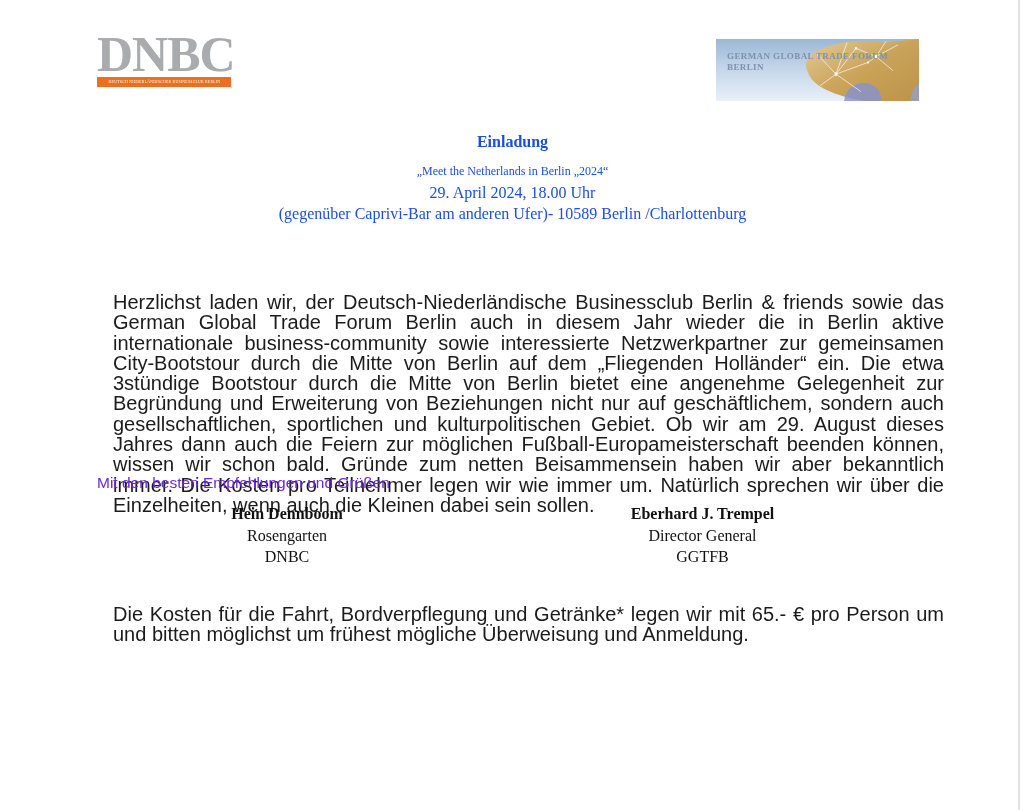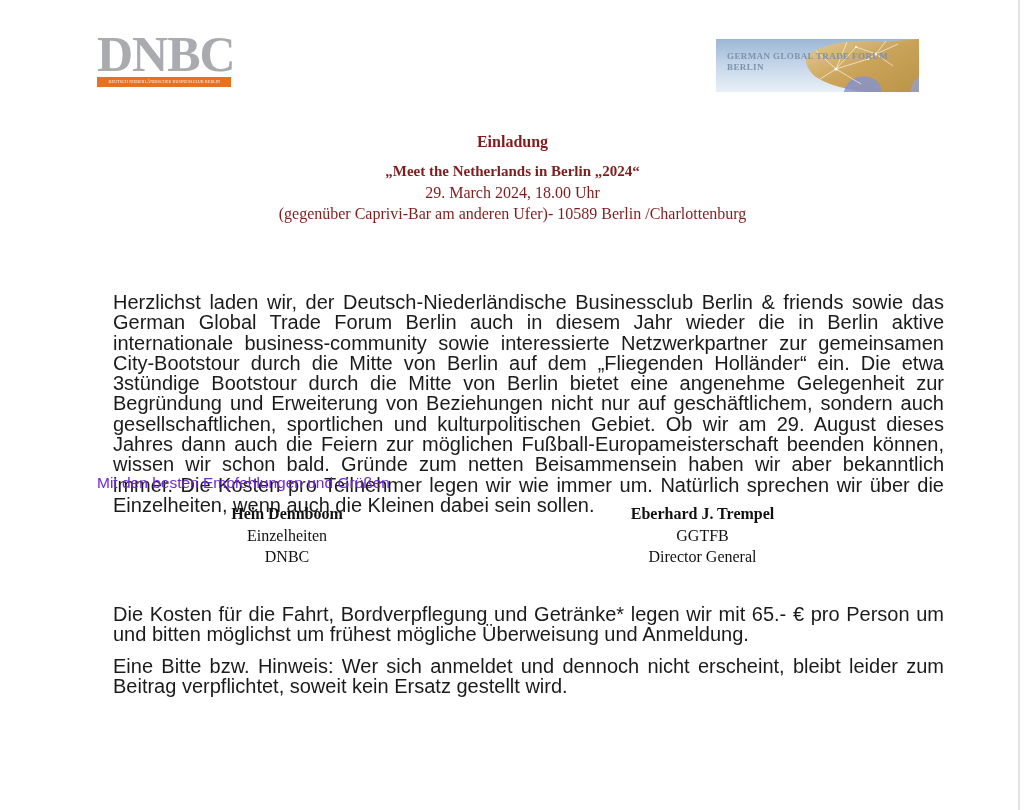--- a/index.html
+++ b/index.html
@@ -35,42 +35,42 @@
   .dnbc-bar-text {
     color: #ffffff;
     font-family: "Liberation Serif", serif;
     font-size: 8px;
     line-height: 8px;
     white-space: nowrap;
     letter-spacing: 0.5px;
     transform: scale(0.48);
   }
   
-  .ggtf-banner { position: absolute; left: 716px; top: 39px; width: 203px; height: 53px; }
+  .ggtf-banner { position: absolute; left: 716px; top: 39px; width: 203px; height: 62px; }
   .ggtf-banner svg { position: absolute; left: 0; top: 0; width: 100%; height: 100%; }
   .ggtf-text {
     position: absolute; left: 11px; top: 12px;
     font-family: "Liberation Serif", serif;
     font-weight: bold;
     font-size: 9px;
     line-height: 10.5px;
     color: #7d92ac;
     letter-spacing: 0.4px;
   }
   
   .heading {
     position: absolute; left: 97px; top: 131px; width: 831px;
     text-align: center;
     font-family: "Liberation Serif", serif;
     font-size: 16px;
     line-height: 21px;
-    color: #7f1d1d;
+    color: #1d4ed8;
   }
   .h-title { font-weight: bold; margin-bottom: 9px; }
-  .h-event { font-weight: bold; font-size: 15px; }
+  .h-event { font-weight: normal; font-size: 12px; }
   
   .body-par {
     position: absolute; left: 97px; width: 831px; margin: 16px;
     font-family: "Liberation Sans", sans-serif;
     font-size: 20px;
     line-height: 20.3px;
     text-align: justify;
     color: #1b1b1b;
   }
   .p1 { top: 276px; }
@@ -147,41 +147,40 @@
     </svg>
     <div class="ggtf-text">
       <div>GERMAN GLOBAL TRADE FORUM</div>
       <div>BERLIN</div>
     </div>
   </div>
 
   <div class="heading">
     <div class="h-title">Einladung</div>
     <div class="h-event">„Meet the Netherlands in Berlin „2024“</div>
-    <div>29. March 2024, 18.00 Uhr</div>
+    <div>29. April 2024, 18.00 Uhr</div>
     <div>(gegenüber Caprivi-Bar am anderen Ufer)- 10589 Berlin /Charlottenburg</div>
   </div>
 
   <p class="body-par p1">Herzlichst laden wir, der Deutsch-Niederländische Businessclub Berlin &amp; friends sowie das German Global Trade Forum Berlin auch in diesem Jahr wieder die in Berlin aktive internationale business-community sowie interessierte Netzwerkpartner zur gemeinsamen City-Bootstour durch die Mitte von Berlin auf dem „Fliegenden Holländer“ ein. Die etwa 3stündige Bootstour durch die Mitte von Berlin bietet eine angenehme Gelegenheit zur Begründung und Erweiterung von Beziehungen nicht nur auf geschäftlichem, sondern auch gesellschaftlichen, sportlichen und kulturpolitischen Gebiet. Ob wir am 29. August dieses Jahres dann auch die Feiern zur möglichen Fußball-Europameisterschaft beenden können, wissen wir schon bald. Gründe zum netten Beisammensein haben wir aber bekanntlich immer. Die Kosten pro Teilnehmer legen wir wie immer um. Natürlich sprechen wir über die Einzelheiten, wenn auch die Kleinen dabei sein sollen.</p>
 
   <p class="closing">Mit den besten Empfehlungen und Grüßen</p>
 
   <div class="signatures">
     <div class="sig-left">
       <div class="sig-name">Hein Dennboom</div>
-      <div>Einzelheiten</div>
+      <div>Rosengarten</div>
       <div>DNBC</div>
     </div>
     <div class="sig-right">
       <div class="sig-name">Eberhard J. Trempel</div>
+      <div>Director General</div>
       <div>GGTFB</div>
-      <div>Director General</div>
     </div>
   </div>
 
   <p class="body-par costs">Die Kosten für die Fahrt, Bordverpflegung und Getränke* legen wir mit 65.- € pro Person um und bitten möglichst um frühest mögliche Überweisung und Anmeldung.</p>
 
-  <p class="body-par notice">Eine Bitte bzw. Hinweis: Wer sich anmeldet und dennoch nicht erscheint, bleibt leider zum Beitrag verpflichtet, soweit kein Ersatz gestellt wird.</p>
 
 
 
   <div class="page-edge"></div>
 </div>
 
 </body></html>

